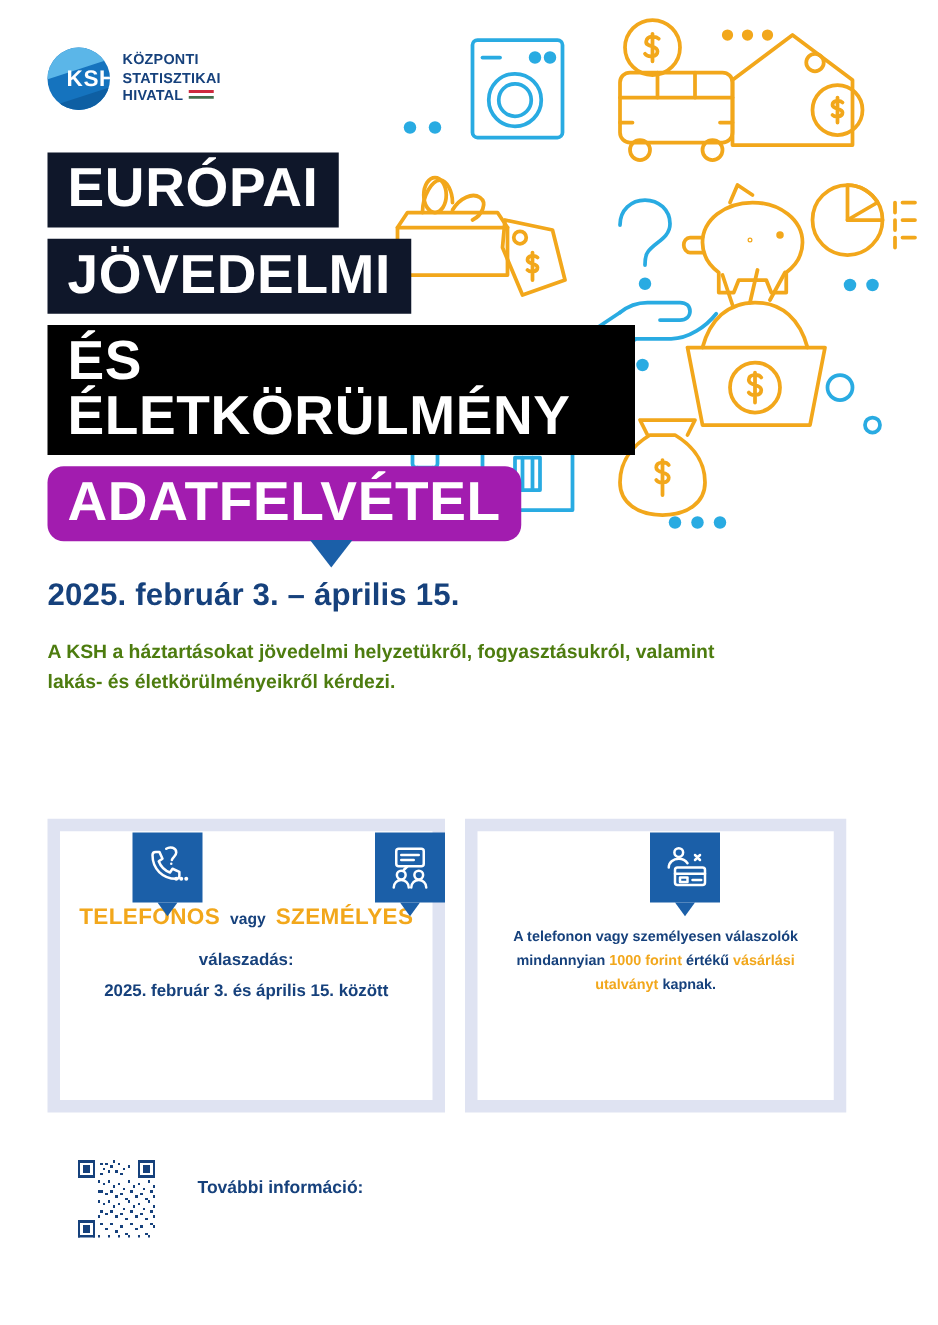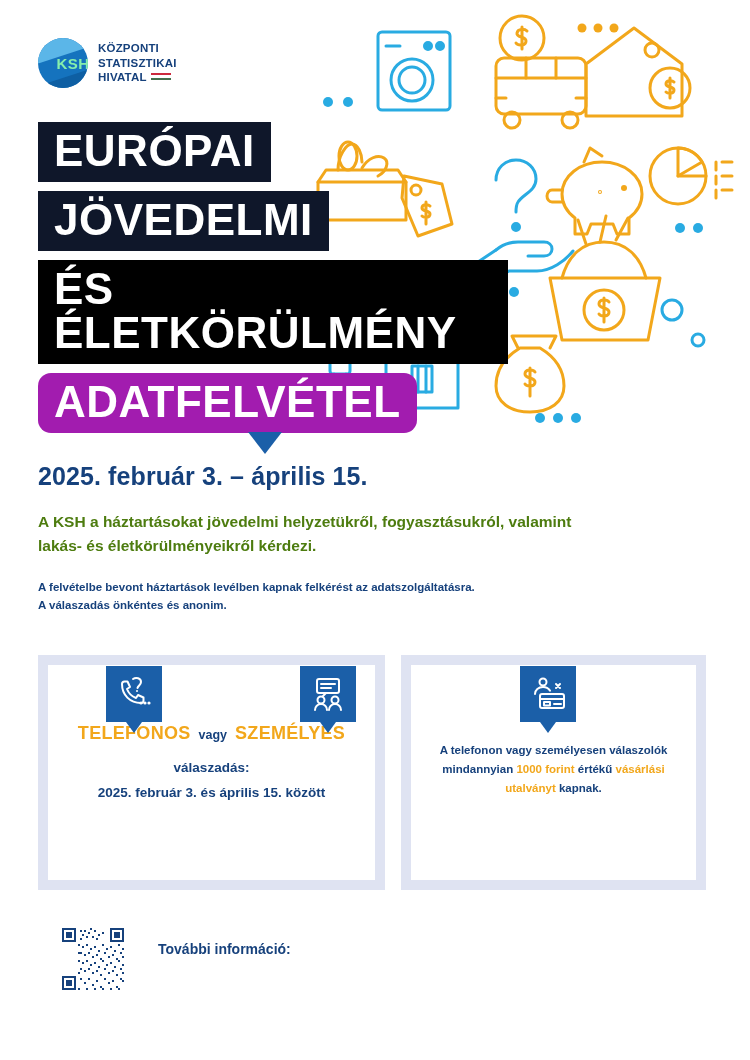--- a/index.html
+++ b/index.html
@@ -31,21 +31,21 @@
     width: 66px; height: 30px; background:#5bb6e8;
     transform: rotate(-18deg);
   }
   .logo-mark:after {
     content:""; position:absolute; left:-6px; bottom:-16px;
     width: 66px; height: 26px; background:#0e5fa3;
     transform: rotate(-18deg);
   }
   .logo-mark span {
     position: relative; z-index: 2;
-    color: #86efac; font-weight: bold; font-size: 15px;
+    color: #ffffff; font-weight: bold; font-size: 18px;
     letter-spacing: .5px;
     margin-left: 20px;
   }
   .logo-text {
     font-size: 11.5px; font-weight: bold; color: #16417c;
     line-height: 1.25; letter-spacing: .2px;
     position: relative;
   }
   .logo-flag {
     display: inline-block; width: 20px; height: 7px; margin-left: 4px;
@@ -109,21 +109,21 @@
   .card {
     background: #dfe3f2;
     padding: 10px;
   }
   .card-inner {
     background: #ffffff;
     height: 100%;
     padding-top: 58px;
     text-align: center;
   }
-  .card1 { width: 347px; height: 235px; }
+  .card1 { width: 318px; height: 235px; }
   .card2 { width: 305px; height: 235px; }
 
   .badge {
     position: absolute;
     width: 56px; height: 56px;
     background: #1b5fa8;
     display: flex; align-items: center; justify-content: center;
   }
   .badge:after {
     content:""; position:absolute; left: 50%; margin-left: -8px; bottom: -11px;
@@ -294,24 +294,20 @@
     <div><span class="title-line l1">EURÓPAI</span></div>
     <div><span class="title-line l2">JÖVEDELMI</span></div>
     <div><span class="title-line l3">ÉS ÉLETKÖRÜLMÉNY</span></div>
     <div><span class="title-line l4">ADATFELVÉTEL</span></div>
   </div>
 
   <div class="date-line">2025. február 3. – április 15.</div>
 
   <div class="lead">A KSH a háztartásokat jövedelmi helyzetükről, fogyasztásukról, valamint lakás- és életkörülményeikről kérdezi.</div>
 
-  <div class="small-note">
-    <div>A felvételbe bevont háztartások levélben kapnak felkérést az adatszolgáltatásra.</div>
-    <div>A válaszadás önkéntes és anonim.</div>
-  </div>
 
   <div class="cards">
 
     <div class="card card1">
       <div class="card-inner">
         <div class="c1-heading">
           <span class="hl">TELEFONOS</span><span class="or">vagy</span><span class="hl">SZEMÉLYES</span>
         </div>
         <div class="c1-sub">válaszadás:</div>
         <div class="c1-sub2">2025. február 3. és április 15. között</div>

